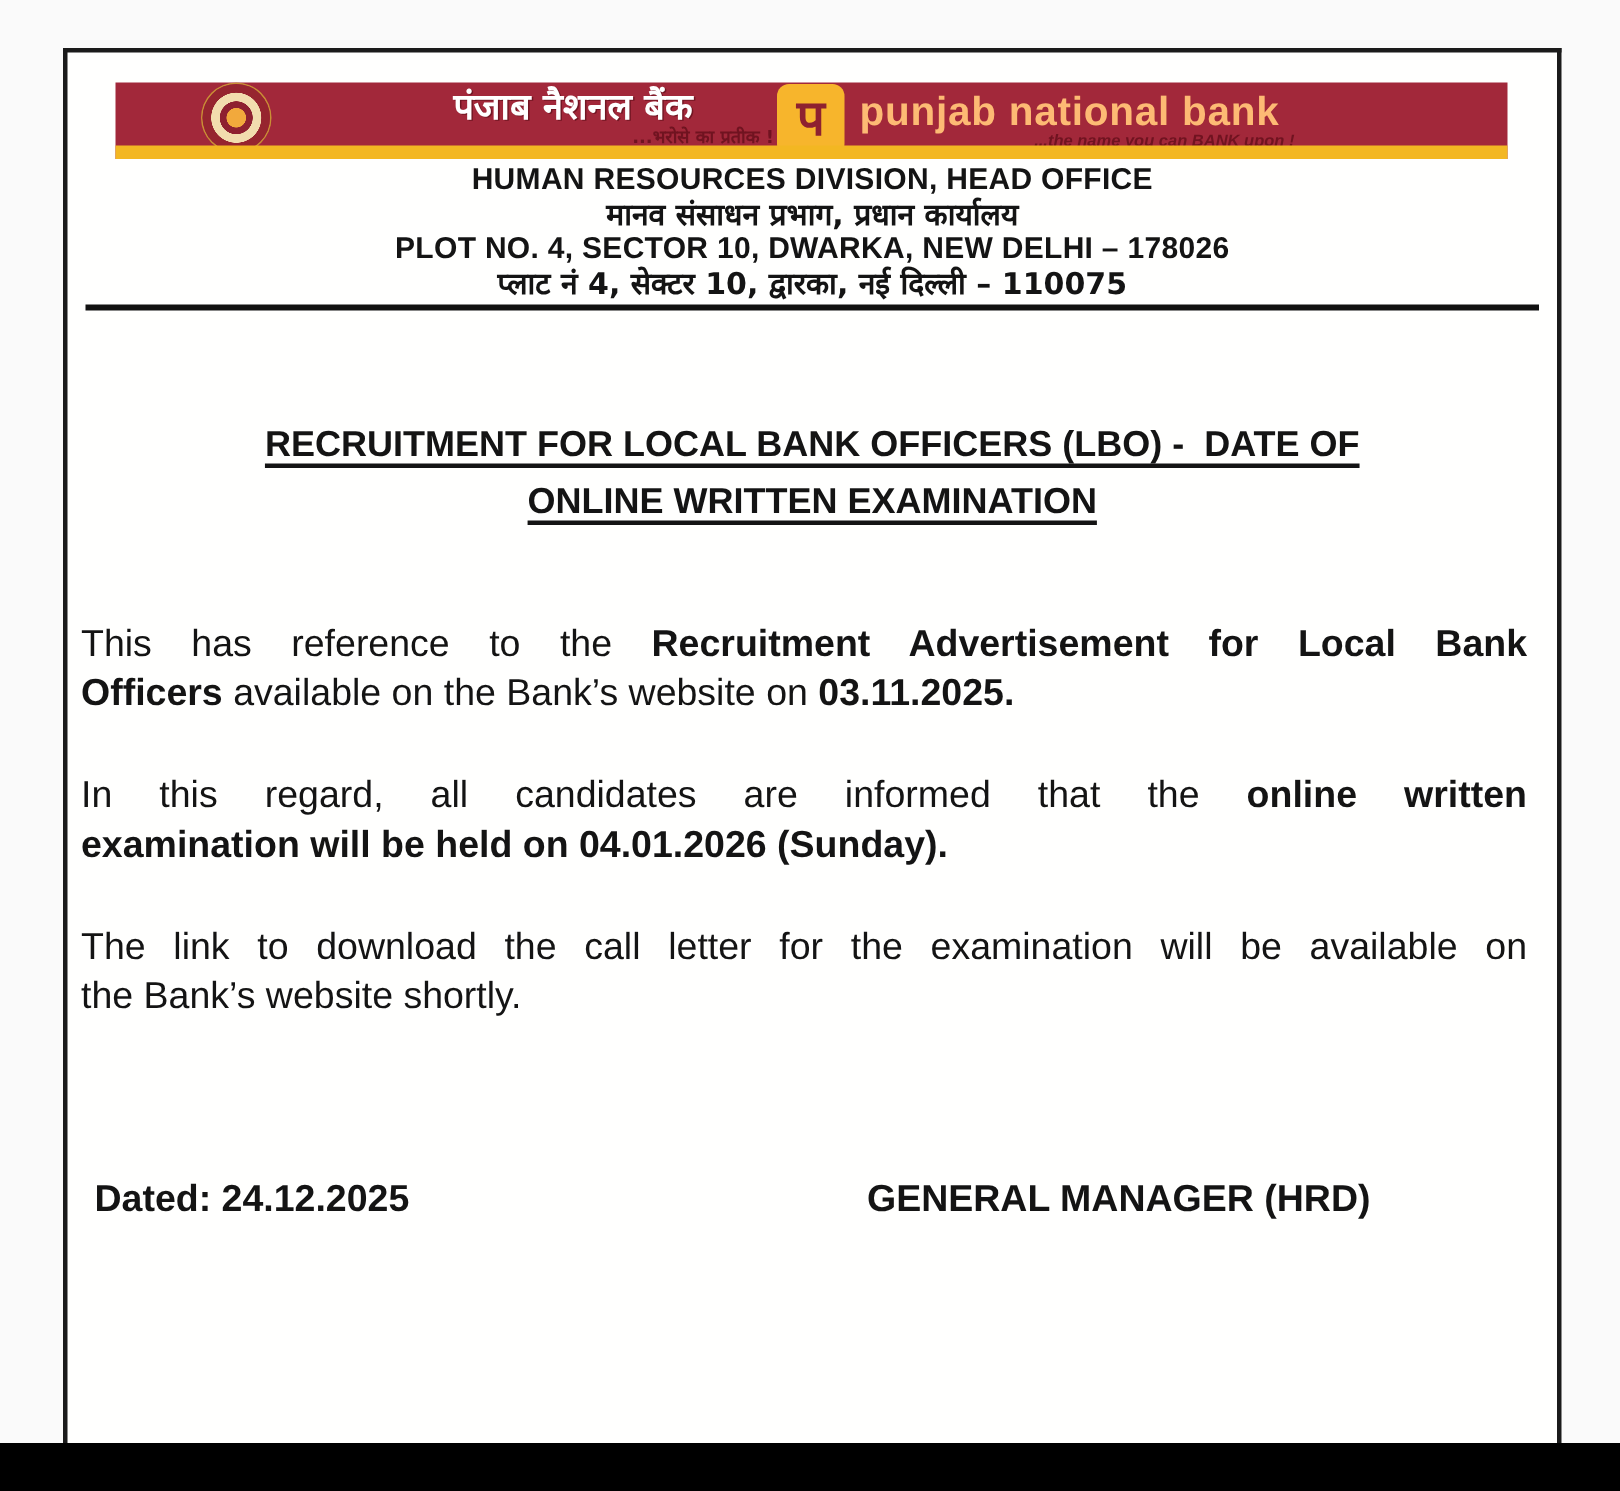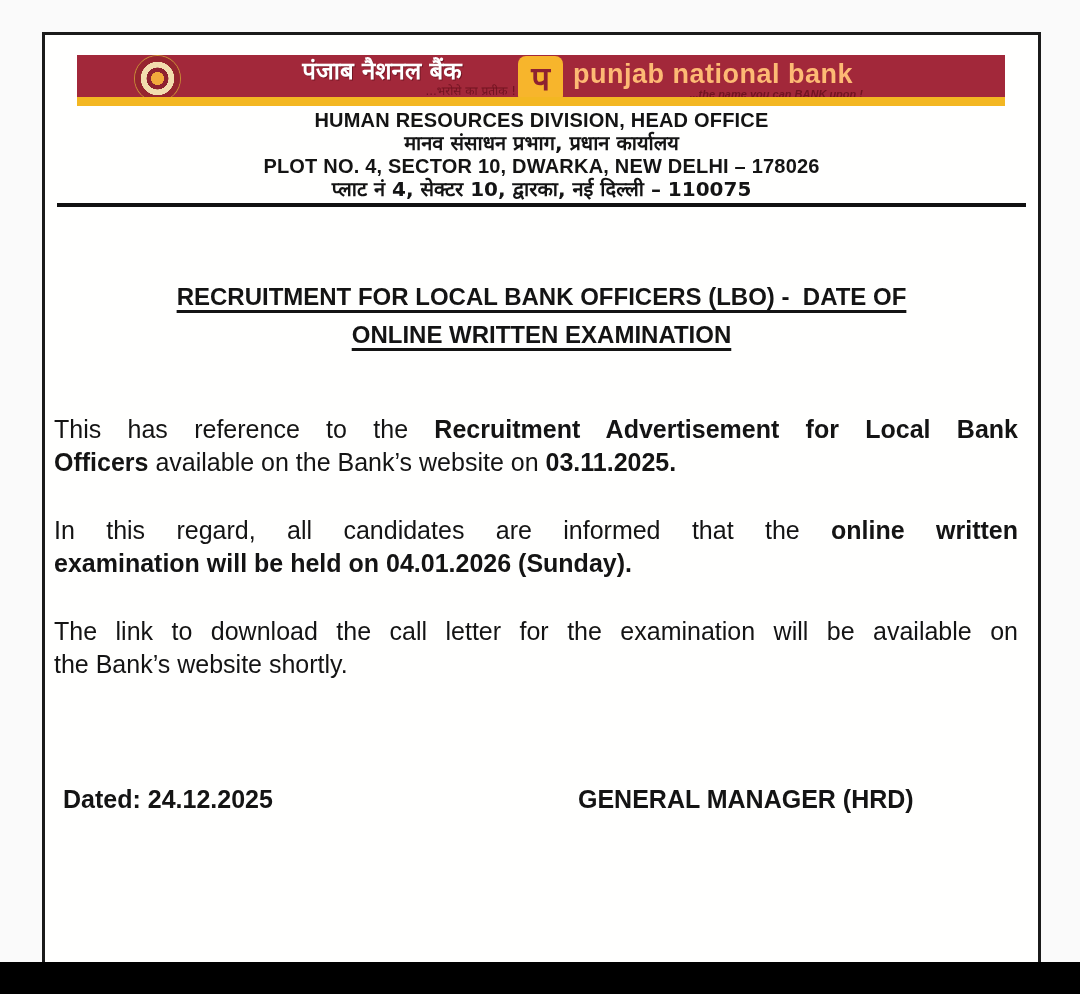--- a/index.html
+++ b/index.html
@@ -44,21 +44,21 @@
     position:absolute;left:165px;top:3px;width:280px;text-align:center;color:#fff;
   }
   .hindi-name{
     font-family:"DejaVu Sans", sans-serif;
     font-size:24px;font-weight:bold;line-height:27px;
     text-shadow:1px 1px 0 rgba(80,10,20,.6);
     white-space:nowrap;
   }
   .hindi-tagline{
     font-family:"DejaVu Sans", sans-serif;
-    font-size:12px;font-weight:normal;line-height:13px;
+    font-size:12px;font-weight:bold;line-height:13px;
     color:var(--tagline-red);text-align:right;padding-right:6px;
     white-space:nowrap;
   }
   .pnb-symbol{
     position:absolute;left:441px;top:1px;width:45px;height:48px;
     background:var(--symbol-yellow);border-radius:8px;
     color:#8E2130;font-family:"DejaVu Sans", sans-serif;
     font-weight:bold;font-size:33px;line-height:46px;text-align:center;
   }
   .english-block{position:absolute;left:496px;top:6px;width:290px;}

